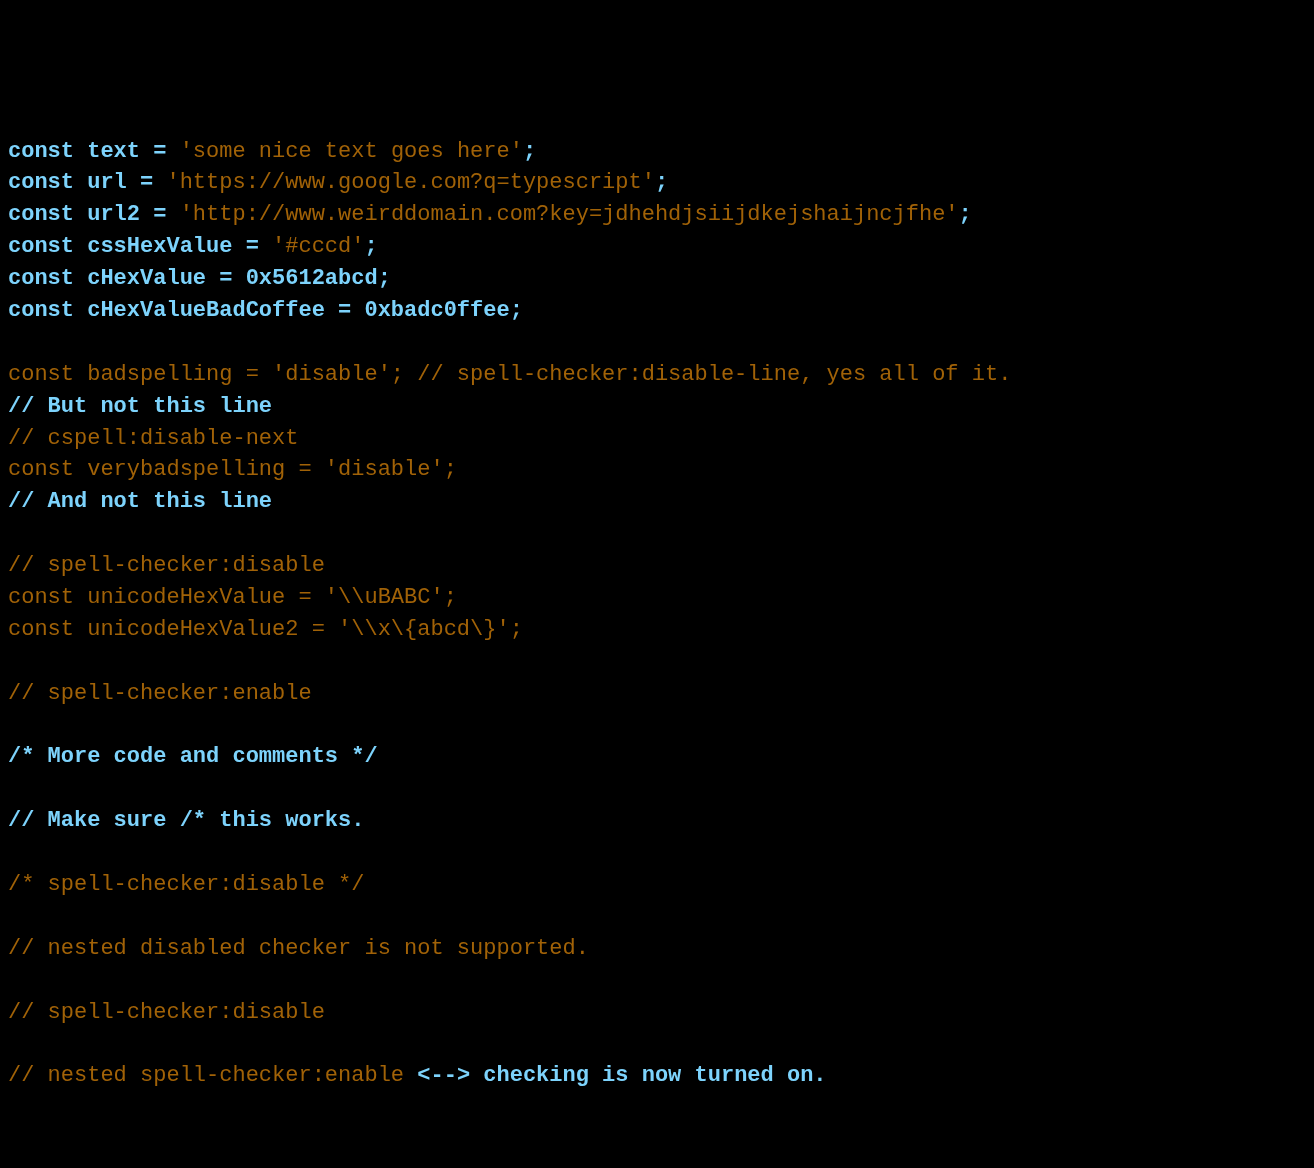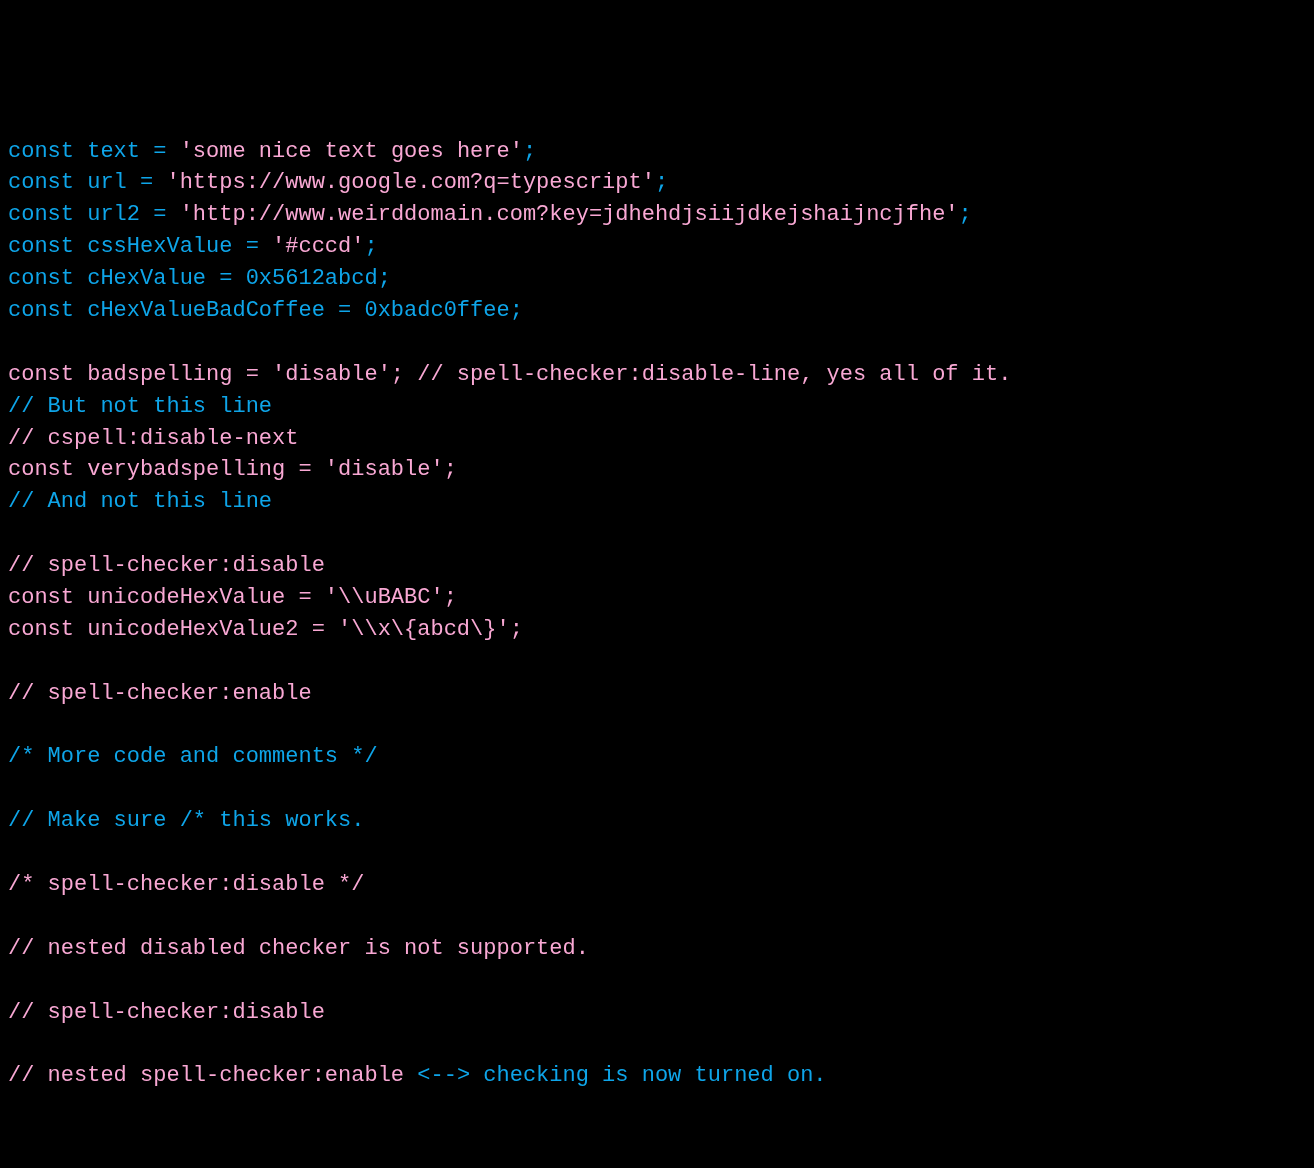--- a/index.html
+++ b/index.html
@@ -14,22 +14,22 @@
       font-size: 22px;
       line-height: 1.45;
       padding: 8px;
       white-space: pre;
       overflow-x: auto;
     }
     .line {
       display: block;
       min-height: 1.45em;
     }
-    .white { color: #0ea5e9; }
-    .gray { color: #f9a8d4; }
+    .white { color: #7dd3fc; font-weight: bold; }
+    .gray { color: #a16207; }
   </style>
 </head>
 <body>
 
 
 
 <div id="code"><span class="line"><span class="white">const text = </span><span class="gray">'some nice text goes here'</span><span class="white">;</span></span><span class="line"><span class="white">const url = </span><span class="gray">'https://www.google.com?q=typescript'</span><span class="white">;</span></span><span class="line"><span class="white">const url2 = </span><span class="gray">'http://www.weirddomain.com?key=jdhehdjsiijdkejshaijncjfhe'</span><span class="white">;</span></span><span class="line"><span class="white">const cssHexValue = </span><span class="gray">'#cccd'</span><span class="white">;</span></span><span class="line"><span class="white">const cHexValue = 0x5612abcd;</span></span><span class="line"><span class="white">const cHexValueBadCoffee = 0xbadc0ffee;</span></span><span class="line">&nbsp;</span><span class="line"><span class="gray">const badspelling = 'disable'; // spell-checker:disable-line, yes all of it.</span></span><span class="line"><span class="white">// But not this line</span></span><span class="line"><span class="gray">// cspell:disable-next</span></span><span class="line"><span class="gray">const verybadspelling = 'disable';</span></span><span class="line"><span class="white">// And not this line</span></span><span class="line">&nbsp;</span><span class="line"><span class="gray">// spell-checker:disable</span></span><span class="line"><span class="gray">const unicodeHexValue = '\\uBABC';</span></span><span class="line"><span class="gray">const unicodeHexValue2 = '\\x\{abcd\}';</span></span><span class="line">&nbsp;</span><span class="line"><span class="gray">// spell-checker:enable</span></span><span class="line">&nbsp;</span><span class="line"><span class="white">/* More code and comments */</span></span><span class="line">&nbsp;</span><span class="line"><span class="white">// Make sure /* this works.</span></span><span class="line">&nbsp;</span><span class="line"><span class="gray">/* spell-checker:disable */</span></span><span class="line">&nbsp;</span><span class="line"><span class="gray">// nested disabled checker is not supported.</span></span><span class="line">&nbsp;</span><span class="line"><span class="gray">// spell-checker:disable</span></span><span class="line">&nbsp;</span><span class="line"><span class="gray">// nested spell-checker:enable</span><span class="white"> &lt;--&gt; checking is now turned on.</span></span></div>
 
 
 

